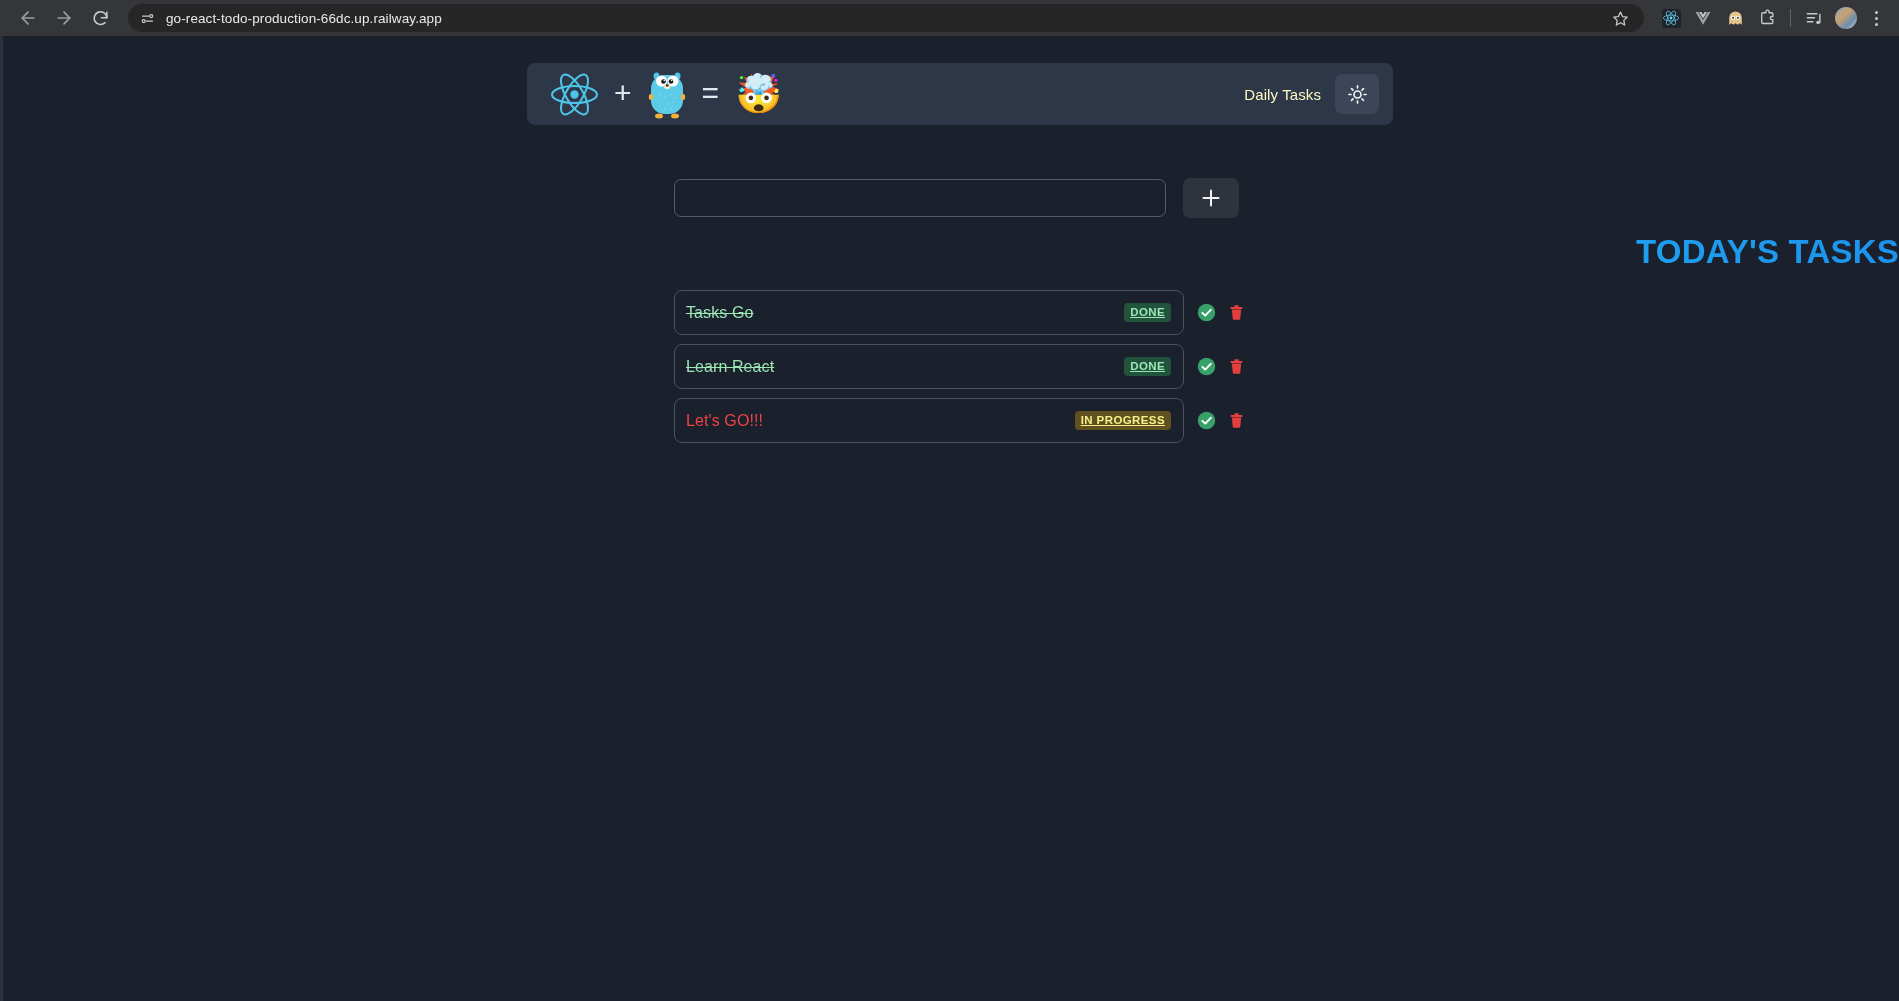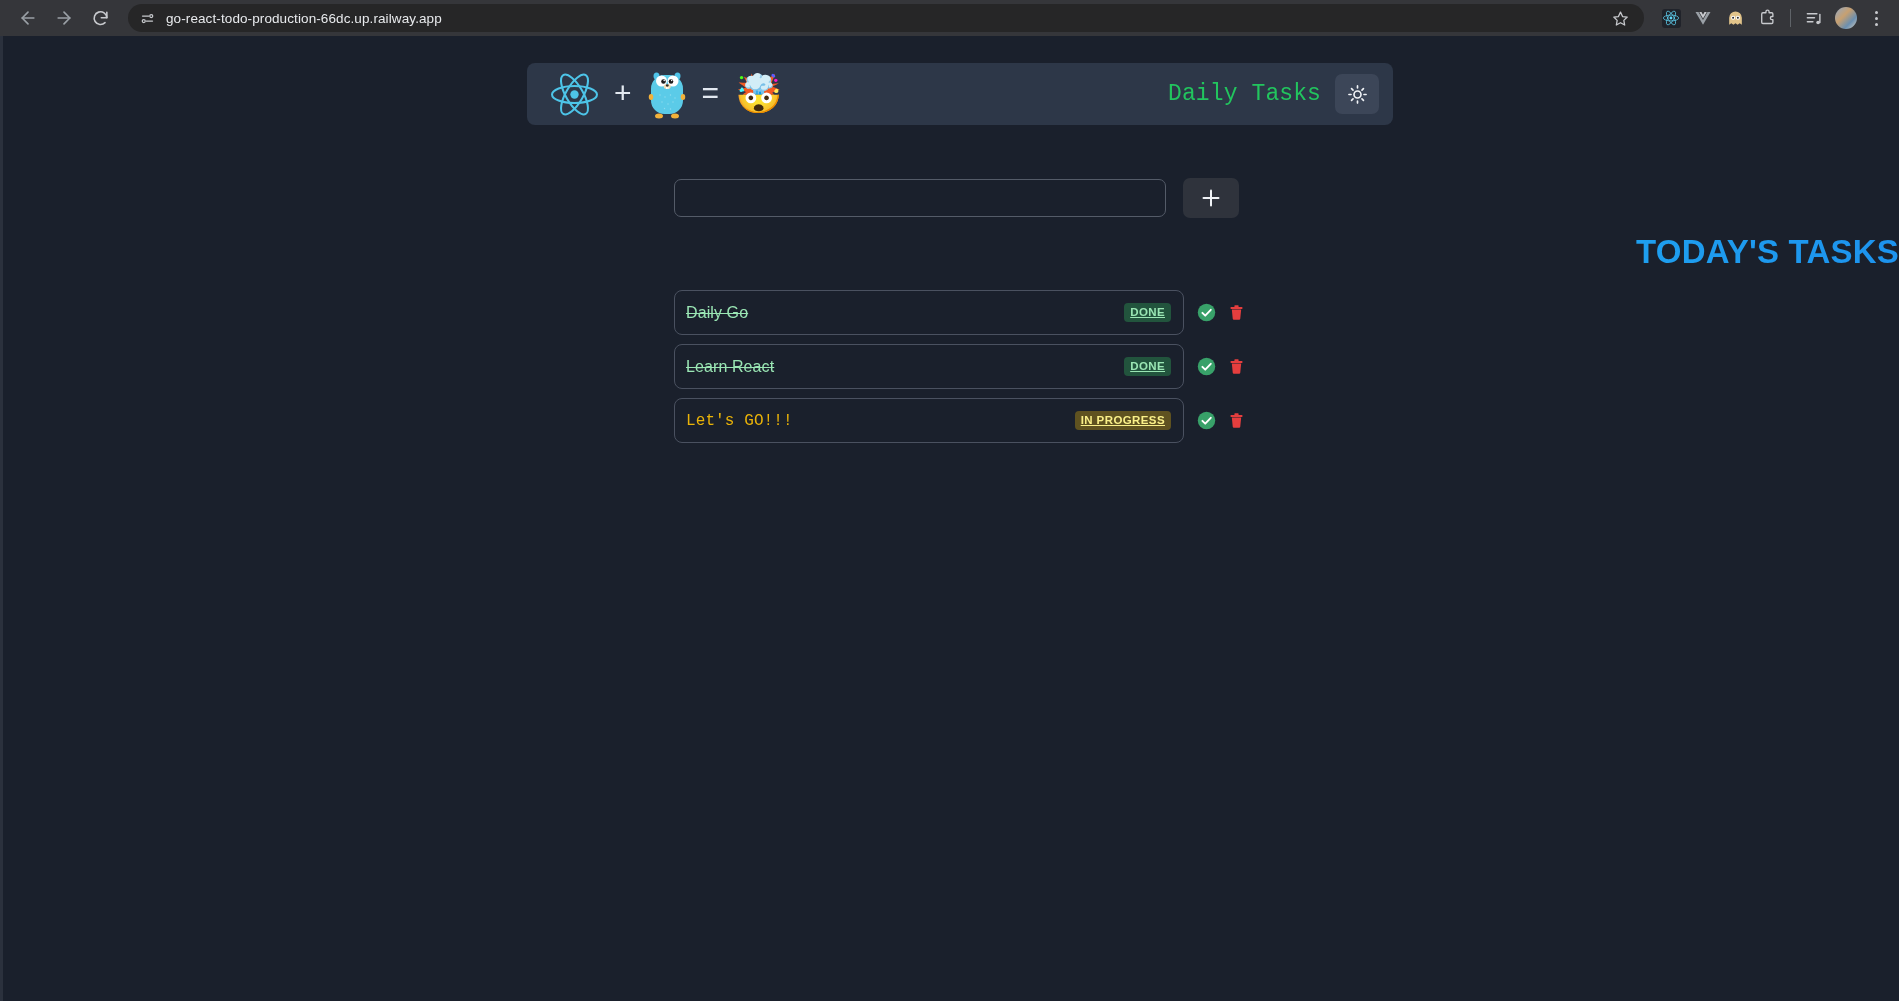--- a/index.html
+++ b/index.html
@@ -176,25 +176,24 @@
   }
 
   .header-right {
     margin-left: auto;
     display: flex;
     align-items: center;
     gap: 14px;
   }
 
   .daily-title {
-    color: #22c55e;
-    font-size: 23px;
+    color: #fef9c3;
+    font-size: 15px;
     font-weight: 400;
     letter-spacing: 0.1px;
-    font-family: Liberation Mono, monospace;
   }
 
   .theme-toggle {
     width: 44px; height: 40px;
     background: #3c4658;
     border: none;
     border-radius: 7px;
     display: flex; align-items: center; justify-content: center;
     cursor: pointer;
   }
@@ -281,22 +280,21 @@
   .task-text {
     font-size: 16px;
     letter-spacing: 0.1px;
   }
   .task-text.done {
     color: #9ae6b4;
     text-decoration: line-through;
     text-decoration-thickness: 1px;
   }
   .task-text.pending {
-    color: #eab308;
-    font-family: Liberation Mono, monospace;
+    color: #ef4444;
   }
 
   .badge {
     margin-left: auto;
     font-size: 11.5px;
     font-weight: bold;
     letter-spacing: 0.4px;
     padding: 3px 6px;
     border-radius: 4px;
     line-height: 1.1;
@@ -522,21 +520,21 @@
       </svg>
     </button>
   </div>
 
   <h1 class="tasks-heading">TODAY'S TASKS</h1>
 
   <div class="task-list">
 
     <div class="task-row">
       <div class="task-card">
-        <span class="task-text done">Daily Go</span>
+        <span class="task-text done">Tasks Go</span>
         <span class="badge done">DONE</span>
       </div>
       <div class="row-actions">
         <button class="icon-btn">
           <svg width="19" height="19" viewBox="0 0 24 24">
             <circle cx="12" cy="12" r="11" fill="#38a169"></circle>
             <polyline points="6.8,12.4 10.4,16 17.4,8.6" fill="none" stroke="#ffffff" stroke-width="2.4" stroke-linecap="round" stroke-linejoin="round"></polyline>
           </svg>
         </button>
         <button class="icon-btn">

